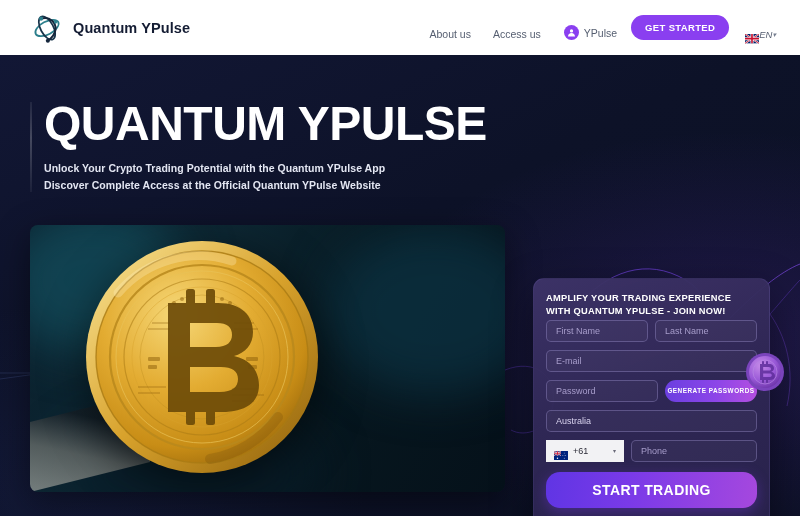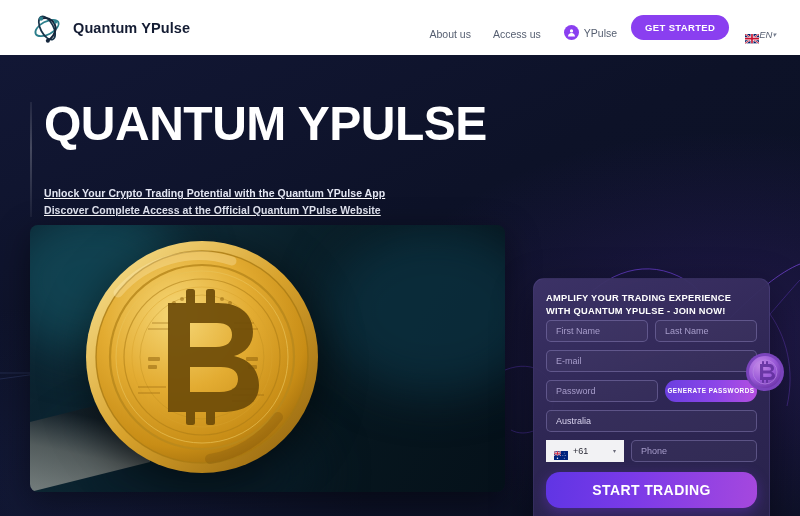--- a/index.html
+++ b/index.html
@@ -62,21 +62,21 @@
   
   .copy{ position:absolute; left:30px; top:45px; width:470px; padding-left:14px; }
   .copy:before{
     content:""; position:absolute; left:0; top:2px; bottom:2px; width:1.5px;
     background:linear-gradient(180deg, rgba(255,255,255,.07), rgba(255,255,255,.22) 40%, rgba(255,255,255,.05));
   }
   .h1{
     font-size:48px; font-weight:bold; line-height:1.0; letter-spacing:-.5px;
     color:#fff; white-space:nowrap;
   }
-  .sub{ margin-top:37px;text-decoration:underline; }
+  .sub{ margin-top:12px; }
   .sub-line{
     font-size:10.5px; font-weight:bold; color:#e3e6f2; line-height:1.62;
     letter-spacing:.05px; white-space:nowrap;
   }
 
   
   .coin-card{
     position:absolute; left:30px; top:170px; width:475px; height:267px;
     border-radius:8px; overflow:hidden;
     background:linear-gradient(120deg,#0a1f2c 0%,#0d2733 32%,#071820 58%,#05111a 100%);

